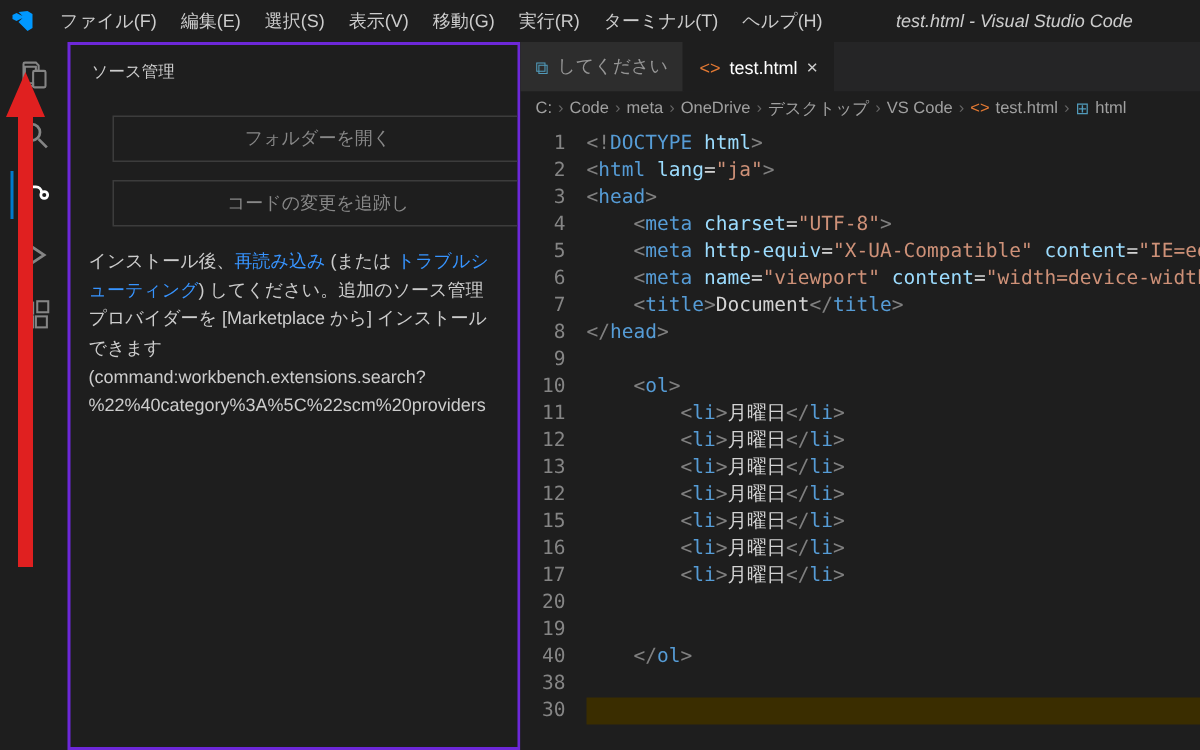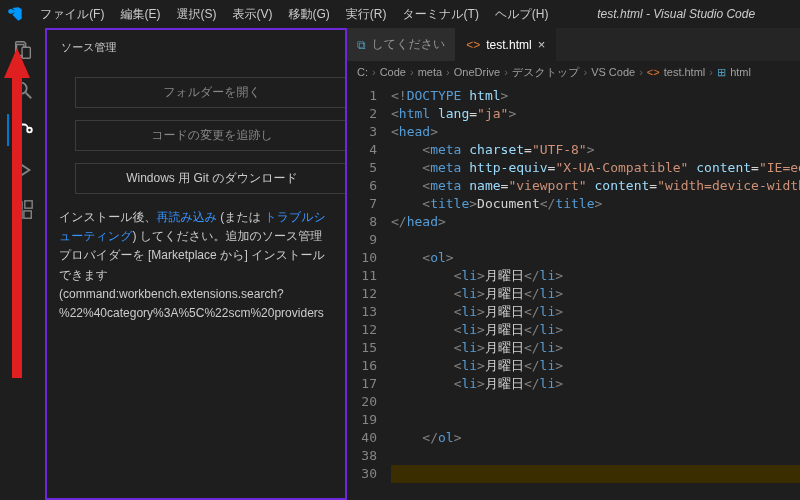--- a/index.html
+++ b/index.html
@@ -97,21 +97,20 @@
           <rect x="14" y="2" width="8" height="8"></rect>
         </svg>
       </div>
   </div>
 
   <div class="sidebar">
     <div class="side-title">ソース管理</div>
     <div class="side-body">
       <button class="side-btn">フォルダーを開く</button>
       <button class="side-btn">コードの変更を追跡し</button>
-      <button class="side-btn" style="color:#ccc">Windows 用 Git のダウンロード</button>
       <p><span>インストール後、</span><span class="link">再読み込み</span><span> (または </span><span class="link">トラブルシューティング</span><span>) してください。追加のソース管理プロバイダーを [Marketplace から] インストールできます (command:workbench.extensions.search?%22%40category%3A%5C%22scm%20providers</span></p>
     </div>
   </div>
 
   <div class="editor-area">
     <div class="tabs">
       <div class="tab">
         <span class="other-icon">⧉</span>
         <span>してください</span>
       </div>

